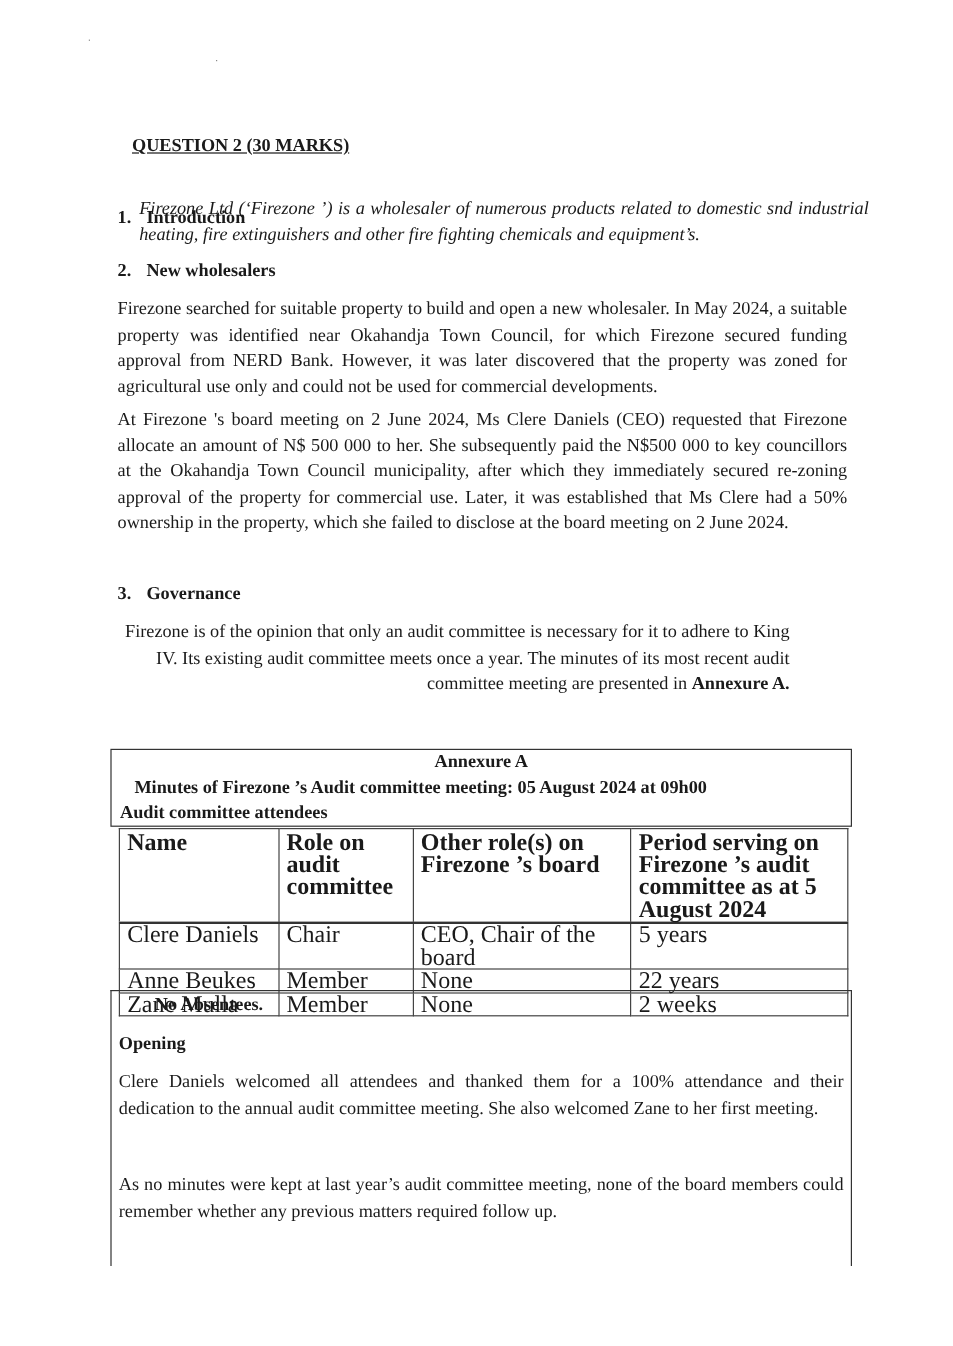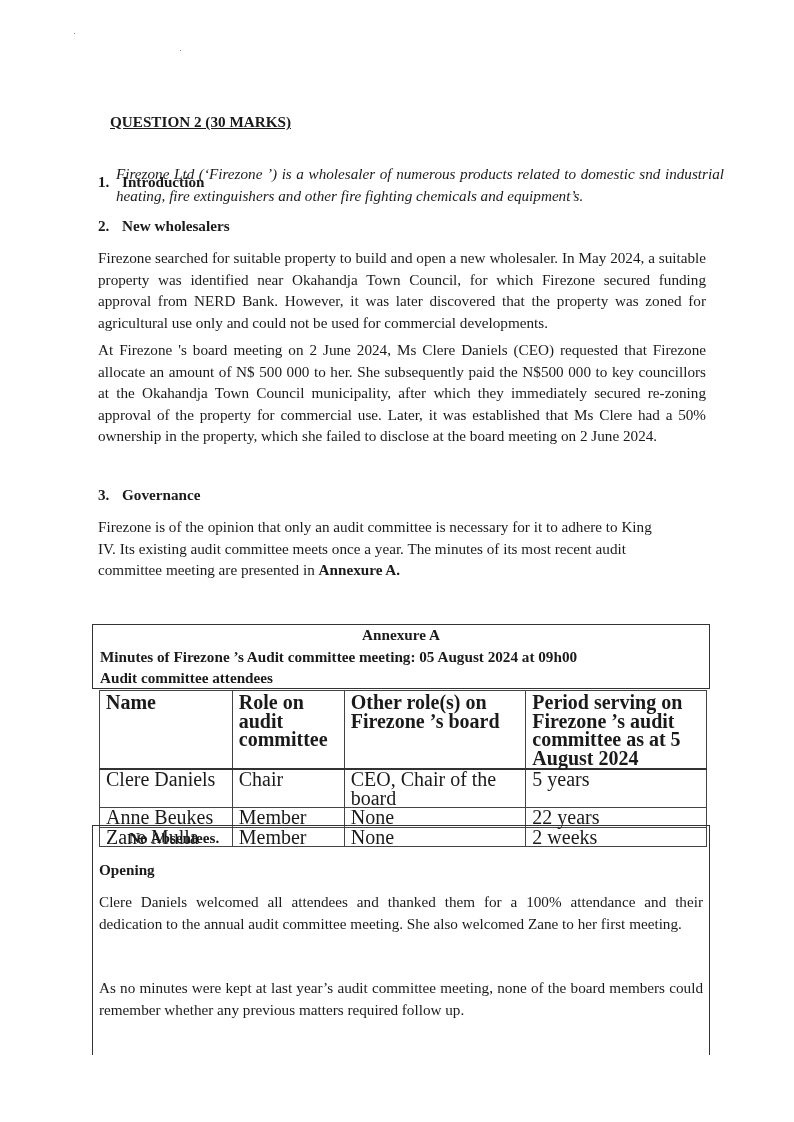--- a/index.html
+++ b/index.html
@@ -54,28 +54,28 @@
 
 <p class="abs heading" style="left:98px;top:217px;">
   <span class="num">2.</span><span>New wholesalers</span>
 </p>
 <p class="abs para" style="left:98px;top:247px;width:608px;">Firezone  searched for suitable property to build and open a new wholesaler. In May 2024, a suitable property was identified near Okahandja Town Council, for which Firezone  secured funding approval from NERD Bank. However, it was later discovered that the property was zoned for agricultural use only and could not be used for commercial developments.</p>
 <p class="abs para" style="left:98px;top:339px;width:608px;">At Firezone 's board meeting on 2 June 2024, Ms Clere Daniels (CEO) requested that Firezone allocate an amount of N$ 500 000 to her. She subsequently paid the N$500 000 to key councillors at the Okahandja Town Council municipality, after which they immediately secured re-zoning approval of the property for commercial use. Later, it was established that Ms Clere had a 50% ownership in the property, which she failed to disclose at the board meeting on 2 June 2024.</p>
 
 <p class="abs heading" style="left:98px;top:486px;">
   <span class="num">3.</span><span>Governance</span>
 </p>
-<p class="abs para" style="left:98px;top:516px;width:560px;text-align:left;">
+<p class="abs para" style="left:98px;top:516px;width:560px;text-align:right;">
   <span>Firezone  is of the opinion that only an audit committee is necessary for it to adhere to King IV. Its existing audit committee meets once a year. The minutes of its most recent audit committee meeting are presented in</span>
   <b>Annexure A.</b>
 </p>
 
 <div class="annex-box">
   <span class="line annex-title">Annexure A</span>
-  <span class="line" style="top:23px;">Minutes of Firezone ’s Audit committee meeting: 05 August 2024 at 09h00</span>
+  <span class="line" style="top:23px;margin-left:12px;">Minutes of Firezone ’s Audit committee meeting: 05 August 2024 at 09h00</span>
   <span class="line" style="top:44px;">Audit committee attendees</span>
 </div>
 
 <table class="att">
   <colgroup>
     <col style="width:133px">
       <col style="width:112px">
       <col style="width:182px">
       <col style="width:181px">
   </colgroup>

